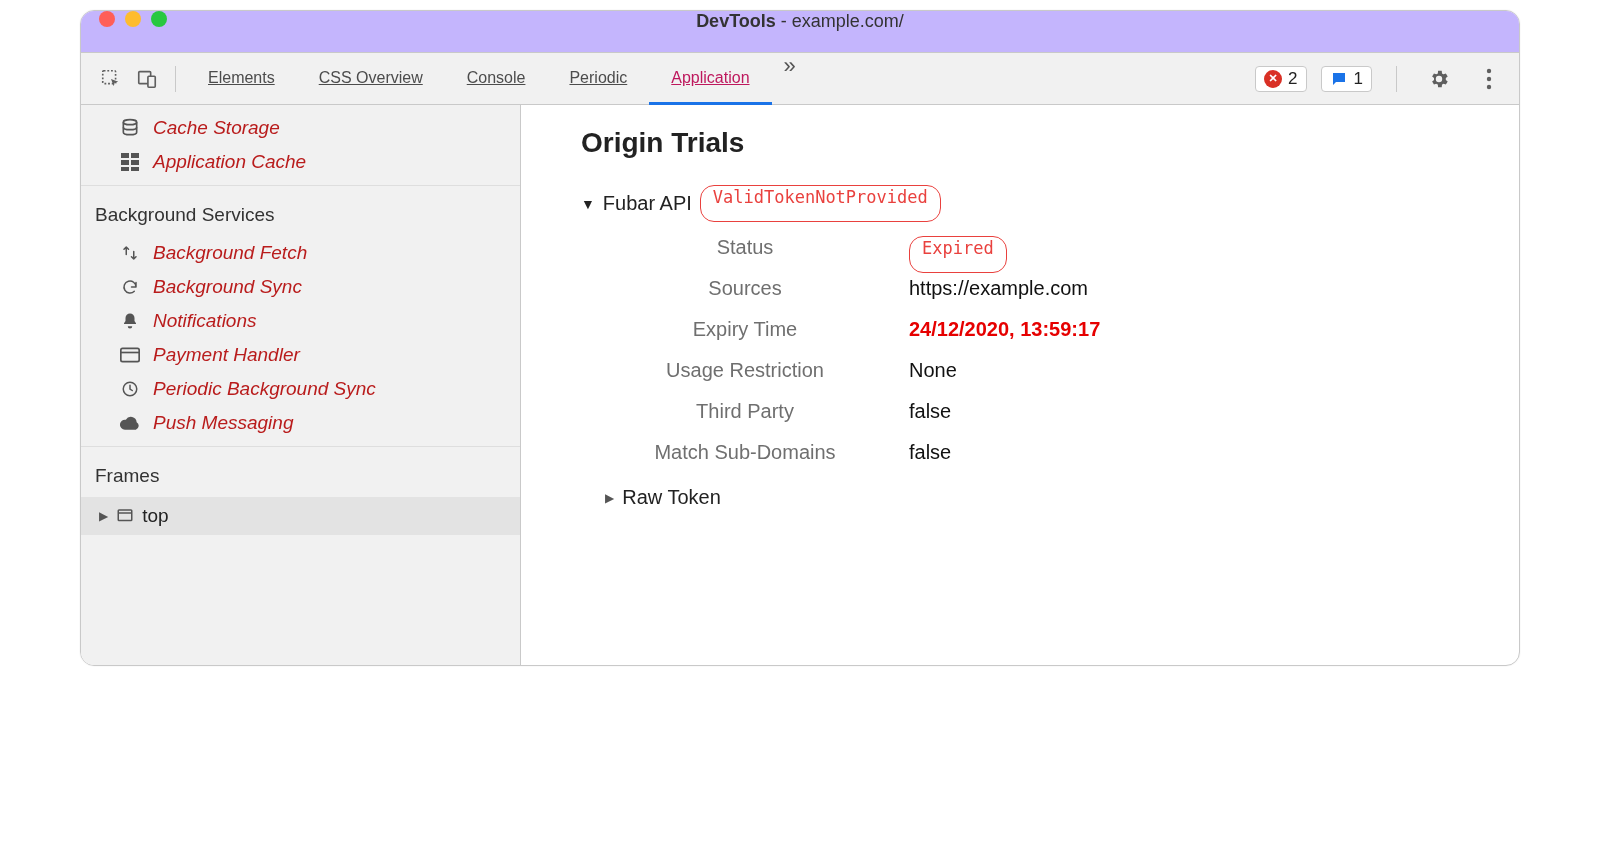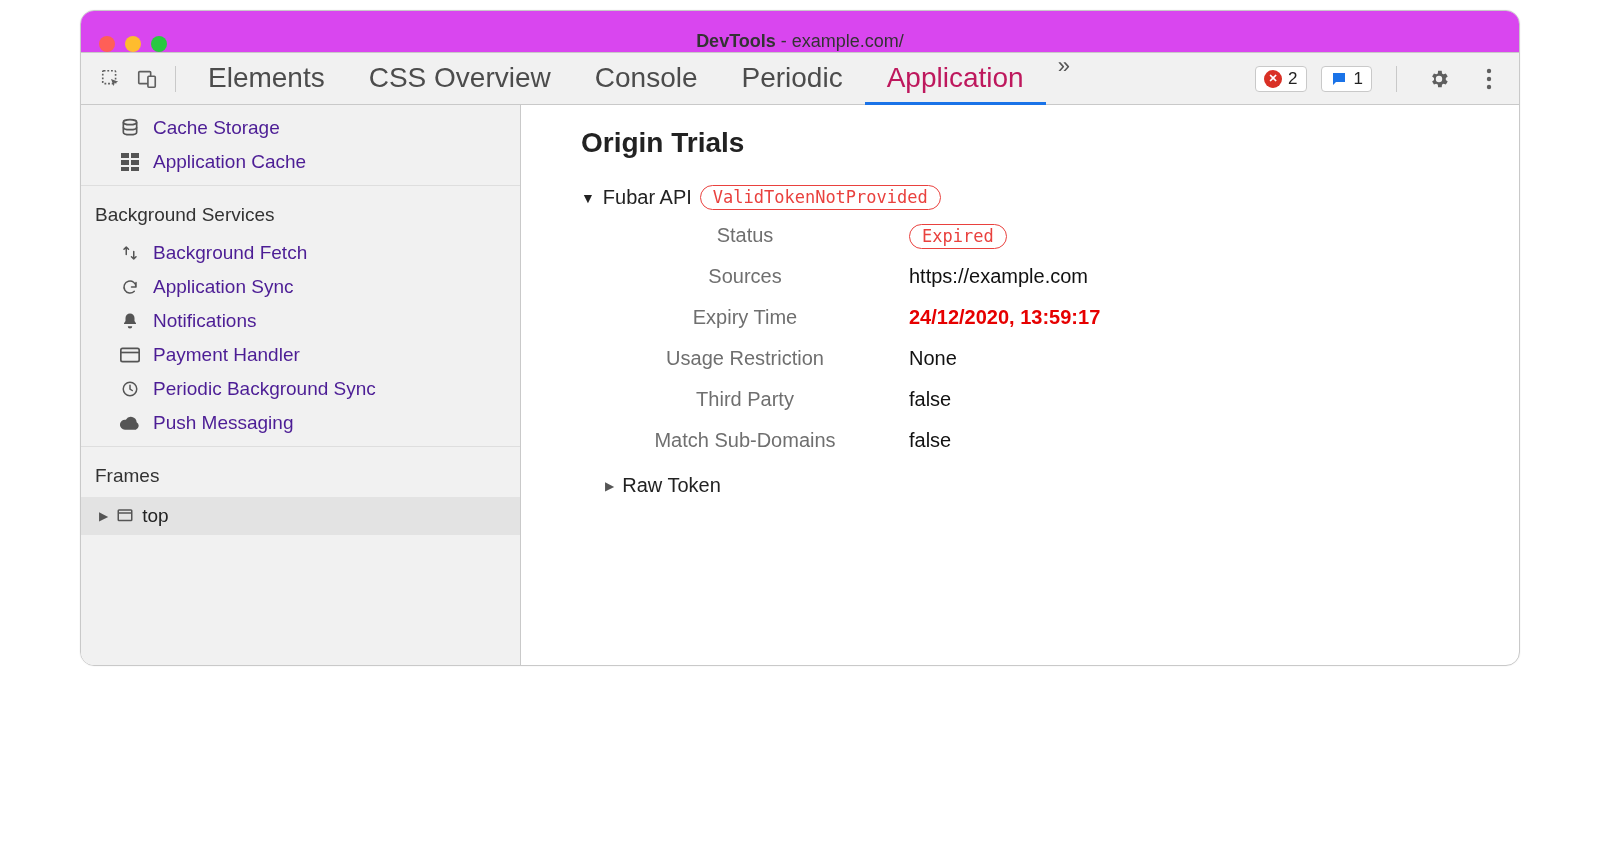--- a/index.html
+++ b/index.html
@@ -32,23 +32,23 @@
     border:1px solid var(--border);
     border-radius:14px;
     overflow:hidden;
     box-shadow:0 0 0 1px rgba(0,0,0,.02);
     margin:10px auto;
     background:#fff;
   }
   
   .titlebar{
     height:42px;
-    background:#d946ef;
+    background:#c4b5fd;
     display:flex;
-    align-items:flex-end;
+    align-items:flex-start;
     border-bottom:1px solid var(--border);
     position:relative;
   }
   .traffic{display:flex;gap:10px;padding-left:18px}
   .dot{width:16px;height:16px;border-radius:50%}
   .dot.red{background:#ff5f57}
   .dot.yellow{background:#febc2e}
   .dot.green{background:#28c840}
   .title{
     position:absolute;left:0;right:0;
@@ -72,25 +72,26 @@
     width:36px;height:36px;
     display:flex;align-items:center;justify-content:center;
     color:#5f5f5f;
     cursor:pointer;
   }
   .tb-sep{width:1px;height:26px;background:var(--border);margin:0 10px}
   .tabs{display:flex;align-items:stretch;height:100%;flex:1}
   .tab{
     display:flex;align-items:center;
     padding:17px 22px;
-    font-size:28px;
+    font-size:16px;
     color:#4c4c4c;
     cursor:pointer;
     border-bottom:3px solid transparent;
     margin-bottom:-1px;
+    text-decoration:underline;
   }
   .tab.active{border-bottom-color:var(--active-blue);color:#be185d}
   .tb-chevmore{font-size:22px;color:#555;padding:0 12px;cursor:pointer}
   .tb-right{display:flex;align-items:center;gap:14px;margin-left:auto}
   .pill{
     border:1px solid var(--border);
     border-radius:4px;
     padding:2px 8px;
     display:flex;align-items:center;gap:6px;
     font-size:17px;background:#fff;
@@ -110,22 +111,23 @@
   }
   .side-group{border-bottom:1px solid var(--border-light);padding:6px 0}
   .side-heading{
     padding:12px 14px 10px;
     font-size:19px;
     color:#333;
   }
   .side-item{
     display:flex;align-items:center;gap:12px;
     padding:6px 14px 6px 38px;
-    color:#4c1d95;
-    cursor:pointer;
+    color:#b91c1c;
+    cursor:pointer;
+    font-style:italic;
   }
   .side-item .ic{width:22px;height:22px;display:flex;align-items:center;justify-content:center;color:#555;flex-shrink:0}
   .frames-item{
     display:flex;align-items:center;gap:8px;
     padding:8px 14px 8px 18px;
     background:#e3e3e3;
     cursor:pointer;
   }
   .tri{font-size:12px;color:#555}
   .main{
@@ -137,21 +139,21 @@
   .trial-head{
     display:flex;align-items:center;gap:8px;
     margin-bottom:14px;
     cursor:pointer;
   }
   .trial-head .tri{font-size:14px;color:#222}
   .badge-red{
     border:1.5px solid var(--red);
     color:var(--red);
     border-radius:14px;
-    padding:1px 12px 2px;
+    padding:1px 12px 14px;
     font-family:ui-monospace,Menlo,Consolas,monospace;
     font-size:17px;
   }
   .kv{display:grid;grid-template-columns:280px auto;row-gap:18px;column-gap:24px;margin-left:24px;margin-bottom:22px}
   .kv .k{color:var(--text-label);text-align:center}
   .kv .v{color:#111}
   .kv .v.red{color:var(--red-bright);font-weight:700}
   .raw-token{display:flex;align-items:center;gap:8px;margin-left:24px;cursor:pointer}
   svg{display:block}
 </style>
@@ -264,21 +266,21 @@
               </svg>
           </span>
           <span>Background Fetch</span>
         </div>
         <div class="side-item">
           <span class="ic">
             <svg width="18" height="18" viewBox="0 0 24 24" fill="none" stroke="#555" stroke-width="2">
                 <path d="M20 12a8 8 0 1 0-2.3 5.7M20 12V6M20 12h-6" stroke-linecap="round"></path>
               </svg>
           </span>
-          <span>Application Sync</span>
+          <span>Background Sync</span>
         </div>
         <div class="side-item">
           <span class="ic">
             <svg width="18" height="18" viewBox="0 0 24 24" fill="#555">
                 <path d="M12 2a6 6 0 0 0-6 6v4l-2 3v1h16v-1l-2-3V8a6 6 0 0 0-6-6zm0 20a3 3 0 0 0 3-3H9a3 3 0 0 0 3 3z"></path>
               </svg>
           </span>
           <span>Notifications</span>
         </div>
         <div class="side-item">

